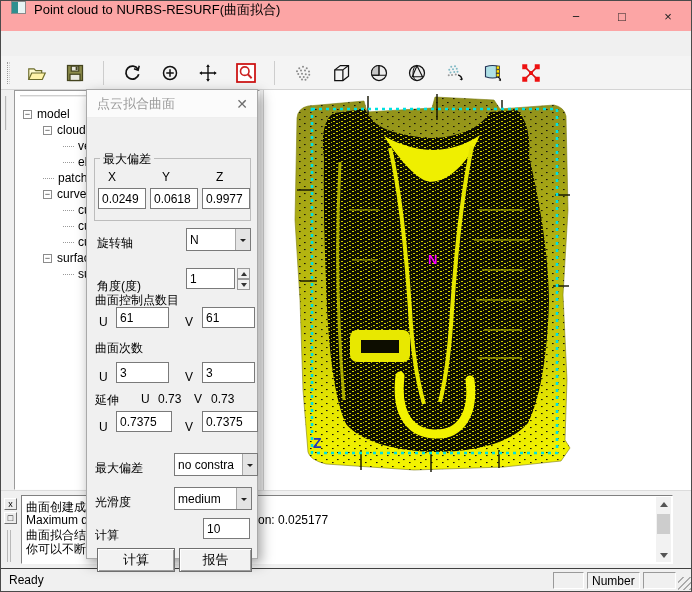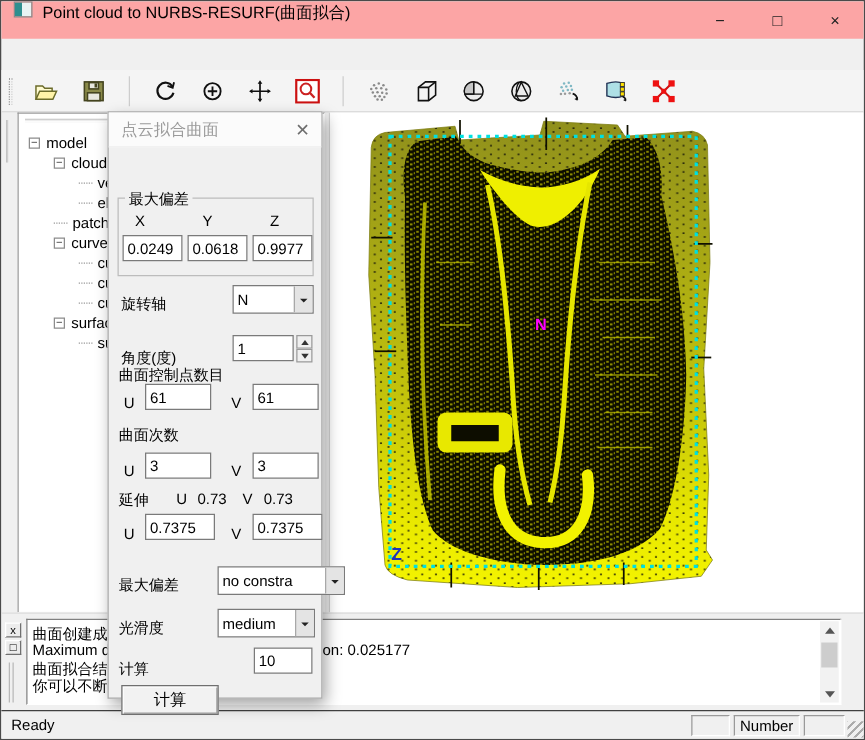--- a/index.html
+++ b/index.html
@@ -416,39 +416,40 @@
       <span class="lbl" style="left:54px;top:274px;">U</span>
       <span class="lbl" style="left:71px;top:274px;">0.73</span>
       <span class="lbl" style="left:107px;top:274px;">V</span>
       <span class="lbl" style="left:124px;top:274px;">0.73</span>
       <span class="lbl" style="left:12px;top:302px;">U</span>
       <input class="txt" style="left: 29px; top: 293px; width: 56px;" value="0.7375">
       <span class="lbl" style="left:98px;top:302px;">V</span>
       <input class="txt" style="left: 115px; top: 293px; width: 56px;" value="0.7375">
 
       <span class="lbl" style="left:8px;top:342px;text-align:right;">最大偏差</span>
-      <div class="combo" style="left:87px;top:335px;width:102px;justify-content:space-between;">
+      <div class="combo" style="left:87px;top:335px;width:84px;justify-content:space-between;">
         <span>no constra</span>
         <span class="combo-btn">
             <span class="combo-arrow"></span>
           </span>
       </div>
 
       <span class="lbl" style="left:8px;top:376px;">光滑度</span>
       <div class="combo" style="left:87px;top:369px;width:78px;">
         <span>medium</span>
         <span class="combo-btn">
             <span class="combo-arrow"></span>
           </span>
       </div>
 
       <span class="lbl" style="left:8px;top:409px;">计算</span>
       <input class="txt" style="left: 116px; top: 400px; width: 47px;" value="10">
 
       <div class="btn" style="left:10px;top:430px;width:78px;">计算</div>
+      <div class="btn" style="left:92px;top:430px;width:73px;">报告</div>
     </div>
   </div>
 
   <div class="logpanel">
     <div class="log-mini">
       <div class="mini-btn">x</div>
       <div class="mini-btn">□</div>
       <div class="log-grip"></div>
     </div>
     <div class="log-text" id="log-text">

